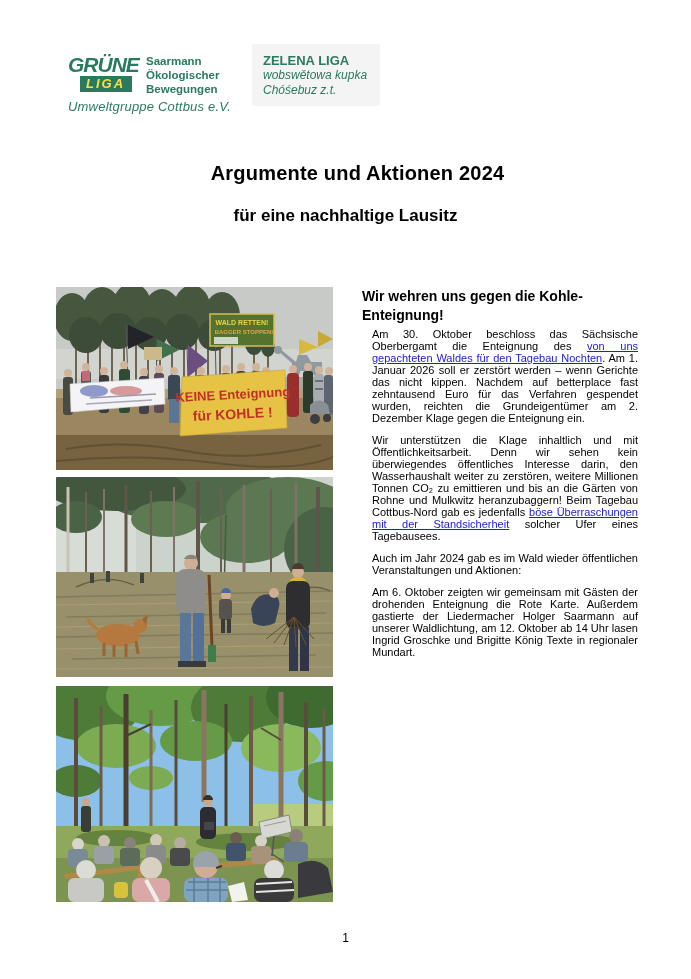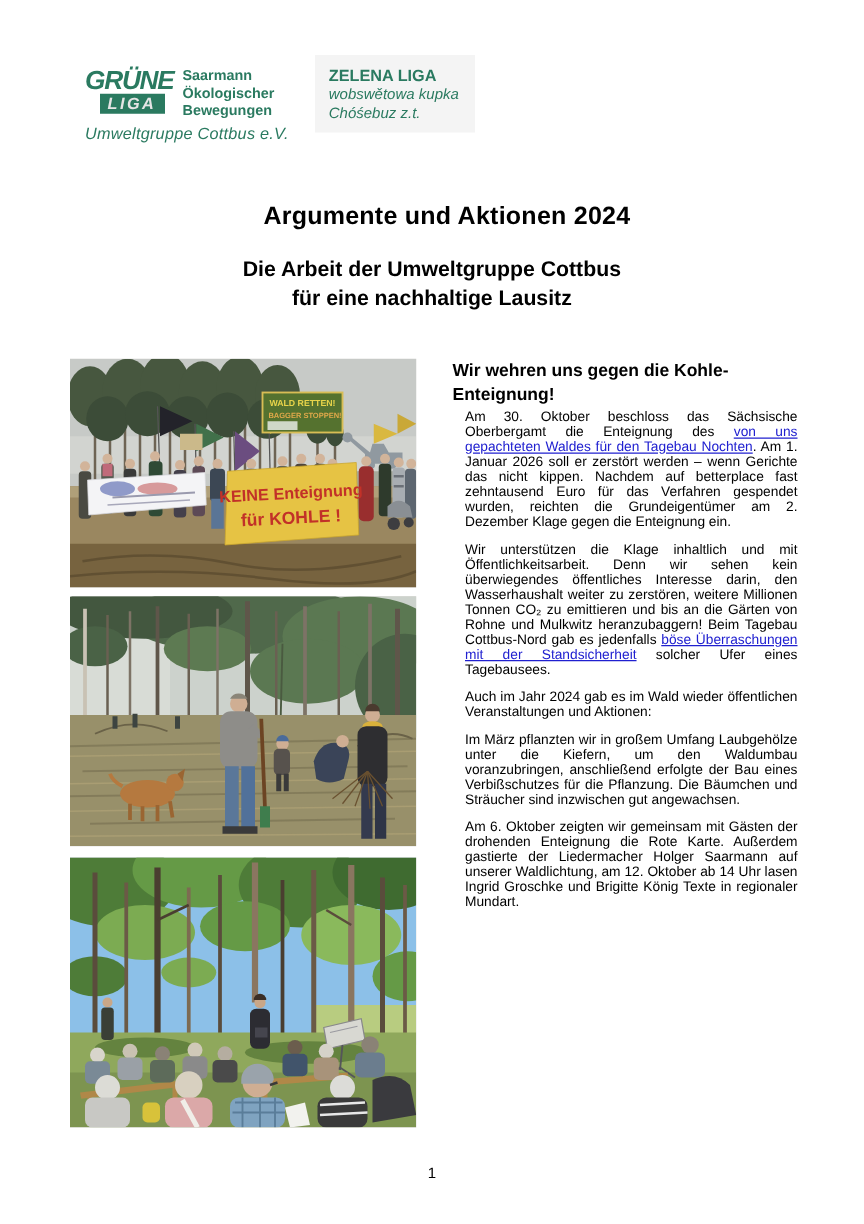--- a/index.html
+++ b/index.html
@@ -8,21 +8,21 @@
     font-family:"Liberation Sans", sans-serif;color:#000;
     -webkit-font-smoothing:antialiased;
   }
   .page{position:absolute;inset:0;overflow:hidden;}
 
   
   .logo-gl{position:absolute;left:68px;top:52px;color:#2a7a60;}
   .gl-row{display:flex;align-items:center;}
   .gl-main{width:74px;}
   .gl-gruene{font-size:21px;font-weight:bold;font-style:italic;letter-spacing:-1px;line-height:18px;white-space:nowrap;}
-  .gl-liga{display:inline-block;background:#2a7a60;color:#e5e5e5;font-size:13px;font-weight:bold;font-style:italic;
+  .gl-liga{display:inline-block;background:#2a7a60;color:#fde047;font-size:13px;font-weight:bold;font-style:italic;
            letter-spacing:2px;padding:1px 7px 1px 6px;margin-left:12px;line-height:14px;}
   .gl-tag{font-size:11.5px;font-weight:bold;line-height:14px;margin-left:4px;margin-top:2px;white-space:nowrap;}
   .gl-sub{font-size:13px;font-style:italic;margin-top:3px;letter-spacing:0.2px;white-space:nowrap;}
 
   .logo-zl{position:absolute;left:252px;top:44px;width:128px;height:62px;background:#f4f4f4;
            box-sizing:border-box;padding:9px 0 0 11px;color:#2a7a60;}
   .zl-1{font-size:13px;font-weight:bold;line-height:15px;white-space:nowrap;}
   .zl-2,.zl-3{font-size:12px;font-style:italic;line-height:15px;white-space:nowrap;}
 
   .contact{position:absolute;top:51px;right:64px;text-align:right;font-size:11px;font-weight:bold;line-height:14px;}
@@ -69,21 +69,20 @@
 
   <div class="logo-zl">
     <div class="zl-1">ZELENA LIGA</div>
     <div class="zl-2">wobswětowa kupka</div>
     <div class="zl-3">Chóśebuz z.t.</div>
   </div>
 
 
   <div class="title">Argumente und Aktionen 2024</div>
   <div class="subtitle">
-    <div>Die Arbeit der Umweltgruppe Cottbus</div>
     <div>für eine nachhaltige Lausitz</div>
   </div>
 
   <div class="photo" id="photo1">
     <svg viewBox="0 0 277 183" preserveAspectRatio="none">
       <g>
         <rect width="277" height="110" fill="#c7cac7"></rect>
         <rect y="62" width="277" height="30" fill="#d2d4d0"></rect>
       </g>
       <g>
@@ -431,19 +430,18 @@
         <path d="M242,178 q18,-8 30,4 l5,24 -35,6 z" fill="#3a3a3e"></path>
       </g>
     </svg>
   </div>
 
   <div class="article">
     <h2>Wir wehren uns gegen die Kohle-Enteignung!</h2>
     <p class="para"><span>Am 30. Oktober beschloss das Sächsische Oberbergamt die Enteignung des </span><a class="link">von uns gepachteten Waldes für den Tagebau Nochten</a><span>. Am 1. Januar 2026 soll er zerstört werden – wenn Gerichte das nicht kippen. Nachdem auf betterplace fast zehntausend Euro für das Verfahren gespendet wurden, reichten die Grundeigentümer am 2. Dezember Klage gegen die Enteignung ein.</span></p>
     <p class="para"><span>Wir unterstützen die Klage inhaltlich und mit Öffentlichkeitsarbeit. Denn wir sehen kein überwiegendes öffentliches Interesse darin, den Wasserhaushalt weiter zu zerstören, weitere Millionen Tonnen CO₂ zu emittieren und bis an die Gärten von Rohne und Mulkwitz heranzubaggern! Beim Tagebau Cottbus-Nord gab es jedenfalls </span><a class="link">böse Überraschungen mit der Standsicherheit</a><span> solcher Ufer eines Tagebausees.</span></p>
     <p class="para">Auch im Jahr 2024 gab es im Wald wieder öffentlichen Veranstaltungen und Aktionen:</p>
-    <p class="para">Im März pflanzten wir in großem Umfang Laubgehölze unter die Kiefern, um den Waldumbau voranzubringen, anschließend erfolgte der Bau eines Verbißschutzes für die Pflanzung. Die Bäumchen und Sträucher sind inzwischen gut angewachsen.</p>
     <p class="para">Am 6. Oktober zeigten wir gemeinsam mit Gästen der drohenden Enteignung die Rote Karte. Außerdem gastierte der Liedermacher Holger Saarmann auf unserer Waldlichtung, am 12. Oktober ab 14 Uhr lasen Ingrid Groschke und Brigitte König Texte in regionaler Mundart.</p>
   </div>
 
   <div class="footer">1</div>
 
 </div>
 
 </body></html>

